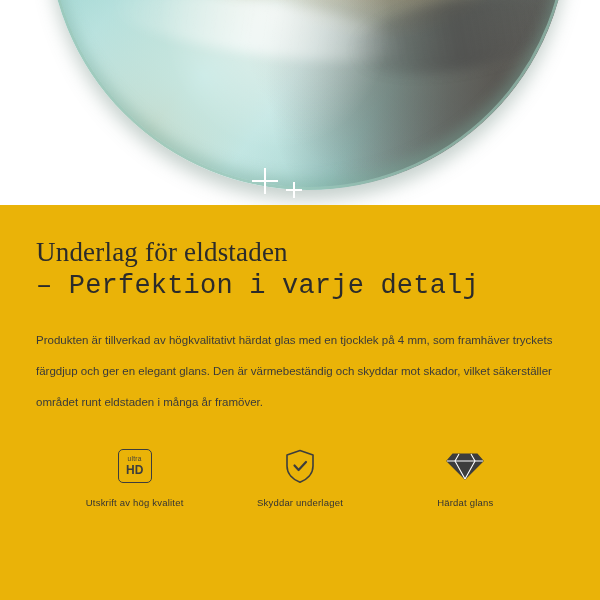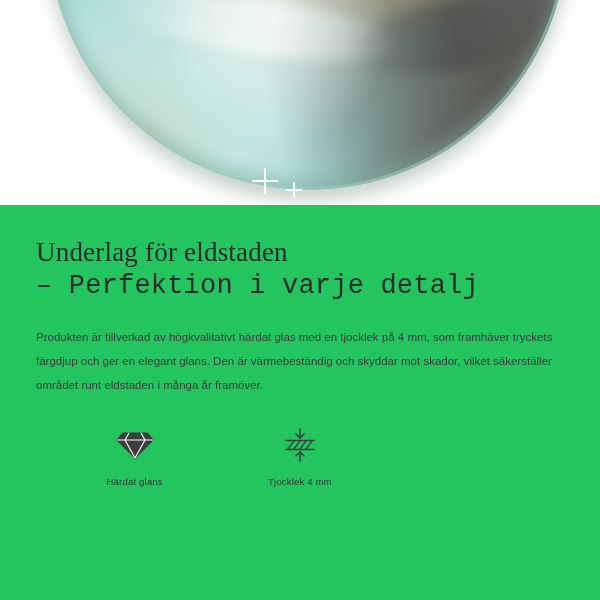--- a/index.html
+++ b/index.html
@@ -10,21 +10,21 @@
     height: 600px;
     background: #ffffff;
     font-family: "Liberation Sans", sans-serif;
     overflow: hidden;
   }
 
   .page {
     position: relative;
     width: 600px;
     height: 600px;
-    background: #22c55e;
+    background: #eab308;
     overflow: hidden;
   }
 
   
   .hero {
     position: relative;
     width: 600px;
     height: 205px;
     overflow: hidden;
     background: #ffffff;
@@ -106,21 +106,21 @@
     font-size: 27px;
     line-height: 34px;
     color: #2b2b2b;
     letter-spacing: 0.2px;
   }
   h1.title .line2 { display: block; font-family: Liberation Mono, monospace; }
 
   p.body {
     margin: 22px 0 0 0;
     font-size: 11.5px;
-    line-height: 24px;
+    line-height: 31px;
     color: #3a3a3a;
     max-width: 530px;
   }
 
   
   .features {
     margin-top: 26px;
     padding: 0 16px;
     display: grid;
     grid-template-columns: repeat(3, 1fr);
@@ -180,50 +180,49 @@
     <h1 class="title">
       <span>Underlag för eldstaden</span>
       <span class="line2">– Perfektion i varje detalj</span>
     </h1>
 
     <p class="body">Produkten är tillverkad av högkvalitativt härdat glas med en tjocklek på 4 mm, som framhäver tryckets färgdjup och ger en elegant glans. Den är värmebeständig och skyddar mot skador, vilket säkerställer området runt eldstaden i många år framöver.</p>
 
     <div class="features">
 
 
-
+      <div class="feature">
+        <div class="feature-icon">
+          <div class="ultrahd">
+            <span class="u1">ultra</span>
+            <span class="u2">HD</span>
+          </div>
+        </div>
+        <div class="feature-label">Utskrift av hög kvalitet</div>
+      </div>
+
+      <div class="feature">
+        <div class="feature-icon">
+          <svg width="36" height="40" viewBox="0 0 36 40" fill="none" stroke="#3d3d3d" stroke-width="1.6" stroke-linejoin="round">
+            <path d="M18 4.5 31 9v11c0 8-6.2 13.6-13 16.2C11.2 33.6 5 28 5 20V9z"></path>
+            <path d="M12.5 19.5 16.6 24l7.4-8" stroke-width="2.2" stroke-linecap="round"></path>
+          </svg>
+        </div>
+        <div class="feature-label">Skyddar underlaget</div>
+      </div>
 
       <div class="feature">
         <div class="feature-icon">
           <svg width="40" height="36" viewBox="0 0 40 36" fill="#3d3d3d" stroke="#3d3d3d" stroke-width="1.2" stroke-linejoin="round">
             <path d="M8 6h24l6 7-18 18L2 13z"></path>
             <path d="M2 13h36" stroke="#ffffff" stroke-width="1.2" fill="none"></path>
             <path d="M14 6 10 13l10 18" stroke="#ffffff" stroke-width="1.1" fill="none"></path>
             <path d="M26 6l4 7-10 18" stroke="#ffffff" stroke-width="1.1" fill="none"></path>
           </svg>
         </div>
         <div class="feature-label">Härdat glans</div>
       </div>
 
 
-      <div class="feature">
-        <div class="feature-icon">
-          <svg width="40" height="40" viewBox="0 0 40 40" fill="none" stroke="#3d3d3d" stroke-width="1.6" stroke-linecap="round">
-            <line x1="20" y1="4" x2="20" y2="12"></line>
-            <path d="M16 9l4 4 4-4"></path>
-            <line x1="6" y1="15.5" x2="34" y2="15.5"></line>
-            <line x1="6" y1="24.5" x2="34" y2="24.5"></line>
-            <g stroke-width="1.3">
-              <line x1="8" y1="24" x2="14" y2="16"></line>
-              <line x1="14" y1="24" x2="20" y2="16"></line>
-              <line x1="20" y1="24" x2="26" y2="16"></line>
-              <line x1="26" y1="24" x2="32" y2="16"></line>
-            </g>
-            <line x1="20" y1="28" x2="20" y2="36"></line>
-            <path d="M16 31l4-4 4 4"></path>
-          </svg>
-        </div>
-        <div class="feature-label">Tjocklek 4 mm</div>
-      </div>
 
     </div>
   </div>
 </div>
 
 </body></html>

